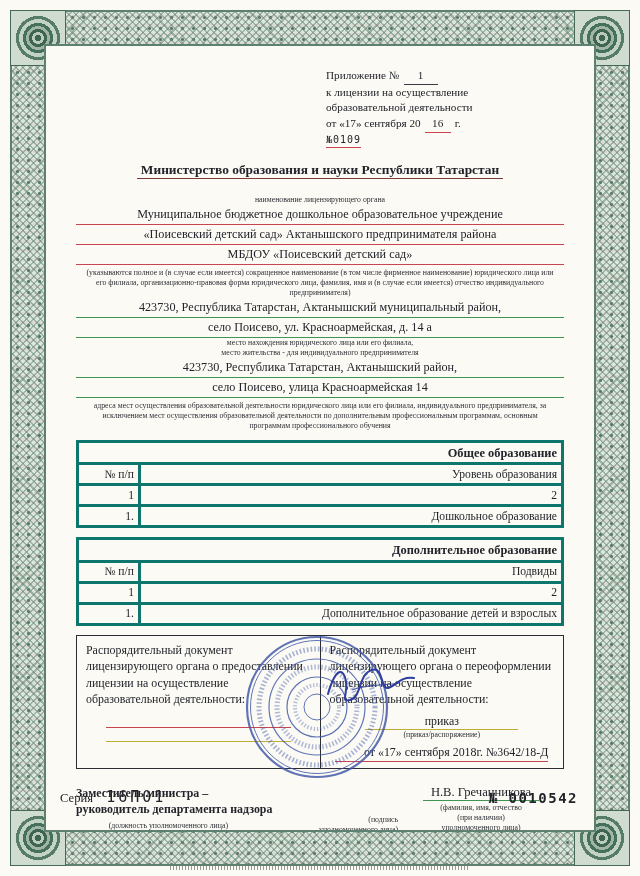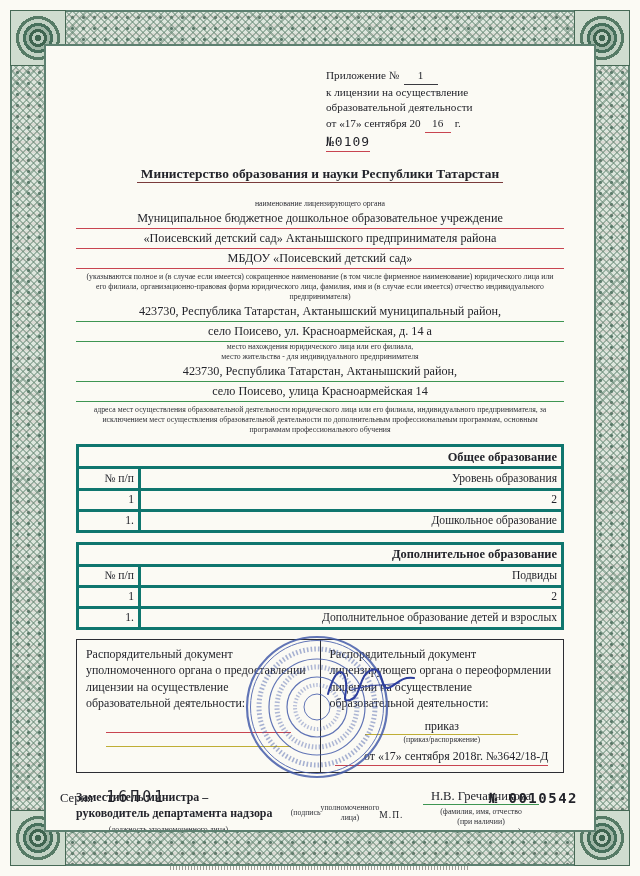--- a/index.html
+++ b/index.html
@@ -31,21 +31,21 @@
   
   .u-red{border-bottom:1.6px solid #c84450}
   .u-green{border-bottom:1.6px solid #3e9552}
 
   .caption{font-size:7.8px;color:#2e2f36;line-height:1.3}
   .center{text-align:center}
 
   .appendix{width:238px;margin-left:auto;font-size:11.2px;line-height:1.4}
   .appx-num{display:inline-block;min-width:34px;text-align:center;border-bottom:1.2px solid #3a3a40;margin-left:4px}
   .fill-red{display:inline-block;min-width:26px;text-align:center;border-bottom:1.4px solid #c84450;margin:0 4px}
-  .lic-no{font-family:"DejaVu Sans Mono","Liberation Mono",monospace;font-size:13px;width:fit-content;letter-spacing:1px}
+  .lic-no{font-family:"DejaVu Sans Mono","Liberation Mono",monospace;font-size:10px;width:fit-content;letter-spacing:1px}
 
   .ministry-title{margin:14px auto 0;width:fit-content;font-weight:bold;font-size:13.4px;border-bottom:1.4px solid #7a3b3b;padding:0 4px}
   .sub-caption{margin-top:16px}
 
   .value-line{font-size:12.2px;text-align:center;line-height:1.55}
   .vgroup{}
   .caption-block{width:97%;margin:3px auto 0}
 
   .doc-table{width:100%;border-collapse:collapse;margin-top:9px;font-size:11.6px}
   .doc-table td{border:3px solid #0f766e;text-align:right;padding:1.5px 4px;line-height:1.3}
@@ -57,21 +57,21 @@
   .otext{line-height:1.38}
   .blank1{height:0;margin:20px 20px 0;border-bottom:1.6px solid #c84450}
   .blank2{height:0;margin:13px 20px 0;border-bottom:1.6px solid #bfae35}
   .order-value{width:68%;margin:7px auto 0;text-align:center;border-bottom:1.6px solid #bfae35}
   .order-date{width:95%;margin:4px auto 0;text-align:right;border-bottom:1.4px solid #c84450;padding-bottom:1px}
 
   .sig-row{display:flex;margin-top:16px}
   .sig-left{width:44%}
   .sig-pos{font-weight:bold;font-size:11.9px;line-height:1.4;width:fit-content}
   .sig-left .caption{width:86%;text-align:center;margin-top:3px}
-  .sig-mid{width:22%;display:flex;flex-direction:row;align-items:center}
+  .sig-mid{width:22%;display:flex;flex-direction:column;align-items:flex-end}
   .sig-mid .pad{height:30px}
   .sig-mid .mp{font-size:9.5px;margin-top:5px;letter-spacing:1px}
   .sig-right{width:34%;text-align:center}
   .sig-name{font-size:12.6px;width:fit-content;margin:0 auto 2px;padding:0 8px;border-bottom:1.6px solid #3e9552}
 
   .series{position:absolute;left:14px;bottom:24px;font-size:12.6px}
   .series-value{font-family:"DejaVu Sans Mono","Liberation Mono",monospace;font-size:15px;letter-spacing:3px;margin-left:10px}
   .doc-number{position:absolute;right:16px;bottom:24px;font-family:"DejaVu Sans Mono","Liberation Mono",monospace;font-size:14px;font-weight:bold;letter-spacing:1.5px}
 
   .stamp{position:absolute;left:196px;top:586px;width:150px;height:150px;opacity:.82;pointer-events:none}
@@ -164,21 +164,21 @@
         <td>1.</td>
         <td>Дополнительное образование детей и взрослых</td>
       </tr>
     </tbody>
       </table>
 
     <table class="orders">
       <tbody>
           <tr>
         <td>
-          <div class="otext">Распорядительный документ уполномоченного органа о предоставлении лицензии на осуществление образовательной деятельности:</div>
+          <div class="otext">Распорядительный документ лицензирующего органа о предоставлении лицензии на осуществление образовательной деятельности:</div>
           <div class="blank1"></div>
           <div class="blank2"></div>
         </td>
         <td>
           <div class="otext">Распорядительный документ лицензирующего органа о переоформлении лицензии на осуществление образовательной деятельности:</div>
           <div class="order-value">приказ</div>
           <div class="caption center">(приказ/распоряжение)</div>
           <div class="order-date">от «17» сентября 2018г. №3642/18-Д</div>
         </td>
       </tr>

